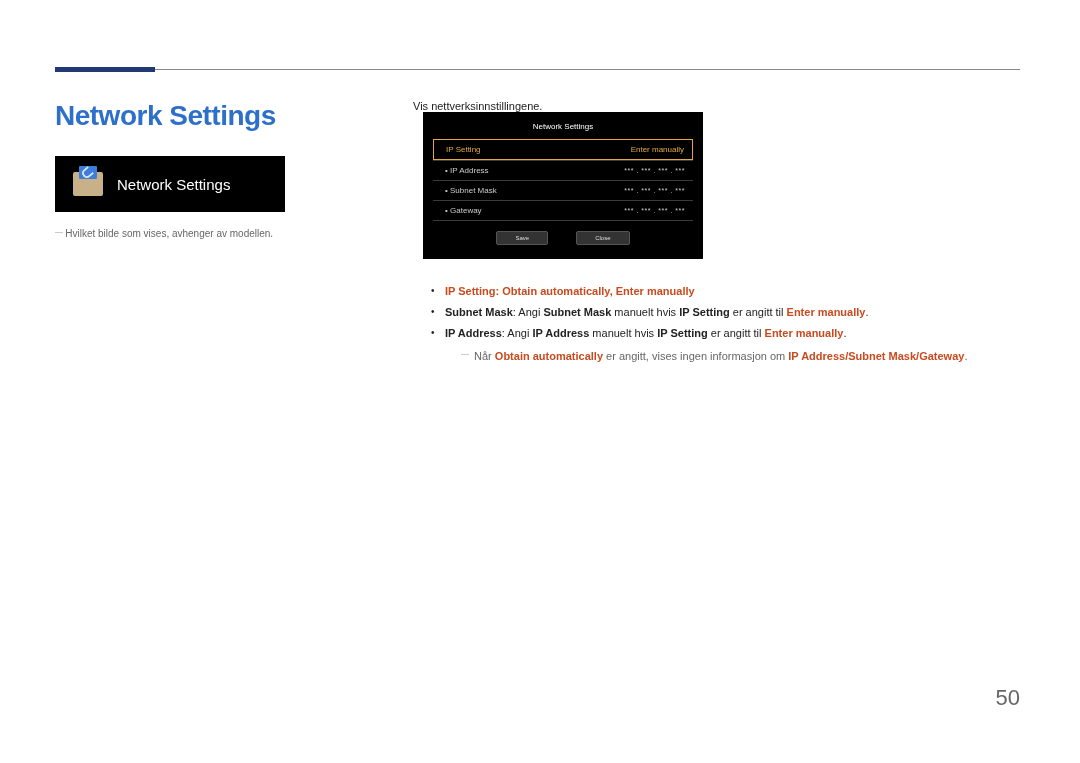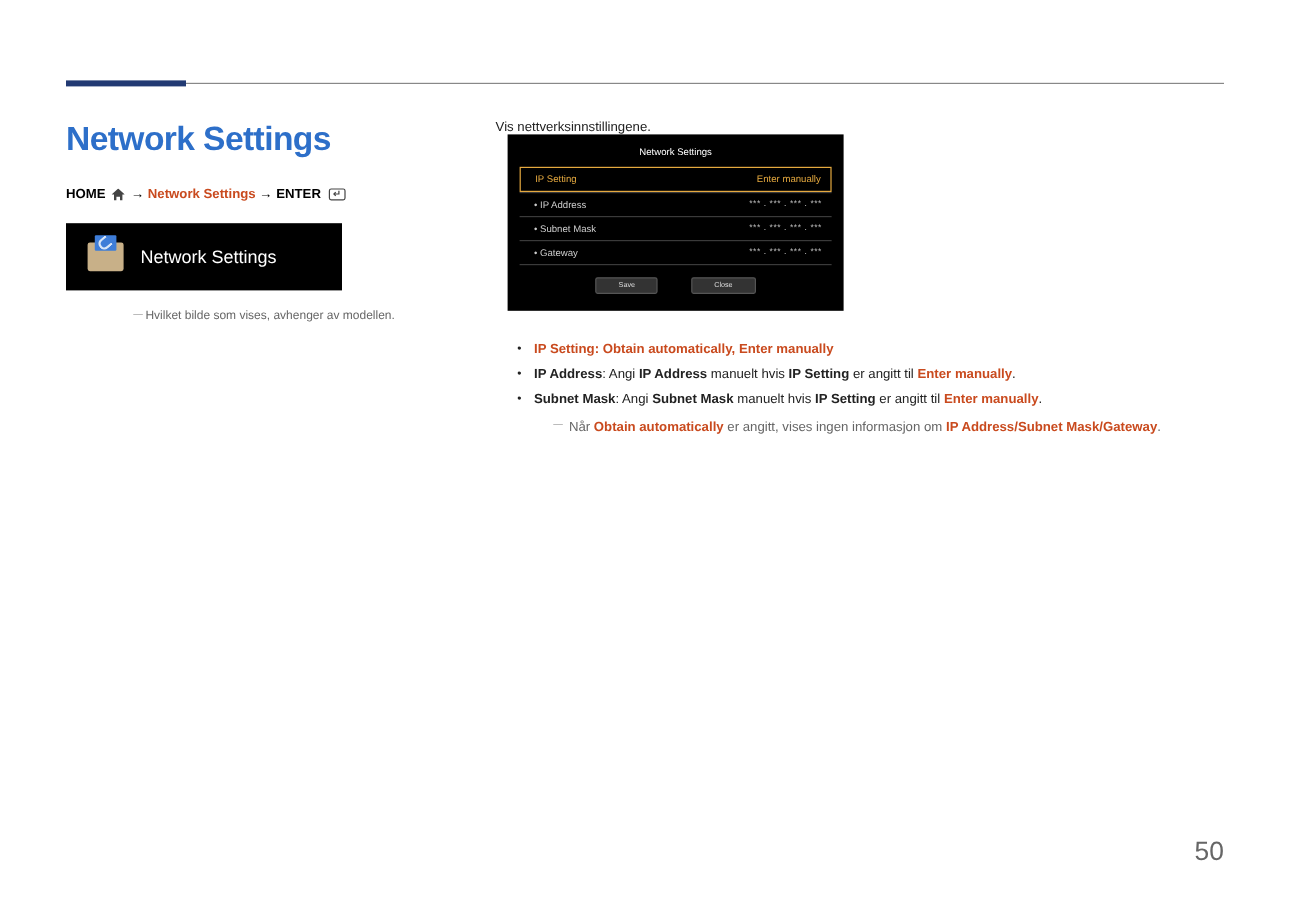--- a/index.html
+++ b/index.html
@@ -131,21 +131,20 @@
     }
     .tile-label {
       color: #fff;
       font-size: 15px;
       font-weight: 300;
     }
     .footnote {
       font-size: 10px;
       color: #666;
       line-height: 1.6;
-      text-align: center;
     }
     .footnote-dash::before {
       content: '― ';
       font-size: 8px;
       color: #999;
       vertical-align: top;
     }
     .intro-text {
       font-size: 11px;
       color: #222;
@@ -241,51 +240,38 @@
       margin-left: 48px;
     }
     .footnote-line .dash {
       font-size: 8px;
       color: #999;
       vertical-align: top;
       margin-right: 2px;
     }
     .page-number {
       position: absolute;
-      bottom: 40px;
+      bottom: 52px;
       right: 60px;
       font-size: 22px;
       color: #666;
       font-weight: 300;
     }
   </style>
 </head>
 <body>
 
 <div class="page">
   <div class="header-line"></div>
   <div class="header-accent"></div>
 
   <div class="content">
     <div class="left-col">
       <h1 class="page-title">Network Settings</h1>
 
-      <div class="breadcrumb">
-        <span>HOME</span>
-        <span class="home-icon">
-          <svg width="11" height="10" viewBox="0 0 11 10">
-              <path d="M5.5 0 L11 5 L9 5 L9 10 L7 10 L7 7 L4 7 L4 10 L2 10 L2 5 L0 5 Z" fill="#444"></path>
-            </svg>
-        </span>
-        <span> → </span>
-        <span class="orange">Network Settings</span>
-        <span> → </span>
-        <span>ENTER</span>
-        <span class="enter-icon"></span>
-      </div>
 
       <div class="tile">
         <div class="tile-icon"></div>
         <div class="tile-label">Network Settings</div>
       </div>
 
       <div class="footnote footnote-dash">Hvilket bilde som vises, avhenger av modellen.</div>
     </div>
 
     <div class="right-col">
@@ -315,24 +301,24 @@
           <div class="panel-btn">Save</div>
           <div class="panel-btn">Close</div>
         </div>
       </div>
 
       <div class="bullet-list">
         <div class="bullet-item">
           <span class="orange">IP Setting</span><span class="orange">: </span><span class="orange">Obtain automatically</span><span class="orange">, </span><span class="orange">Enter manually</span>
         </div>
         <div class="bullet-item">
+          <span class="bold">Subnet Mask</span><span>: Angi </span><span class="bold">Subnet Mask</span><span> manuelt hvis </span><span class="bold">IP Setting</span><span> er angitt til </span><span class="orange">Enter manually</span><span>.</span>
+        </div>
+        <div class="bullet-item">
           <span class="bold">IP Address</span><span>: Angi </span><span class="bold">IP Address</span><span> manuelt hvis </span><span class="bold">IP Setting</span><span> er angitt til </span><span class="orange">Enter manually</span><span>.</span>
-        </div>
-        <div class="bullet-item">
-          <span class="bold">Subnet Mask</span><span>: Angi </span><span class="bold">Subnet Mask</span><span> manuelt hvis </span><span class="bold">IP Setting</span><span> er angitt til </span><span class="orange">Enter manually</span><span>.</span>
         </div>
       </div>
 
       <div class="footnote-line">
         <span class="dash">―</span>
         <span>Når </span><span class="orange">Obtain automatically</span><span> er angitt, vises ingen informasjon om </span><span class="orange">IP Address</span><span class="orange">/</span><span class="orange">Subnet Mask</span><span class="orange">/</span><span class="orange">Gateway</span><span>.</span>
       </div>
 
     </div>
   </div>

